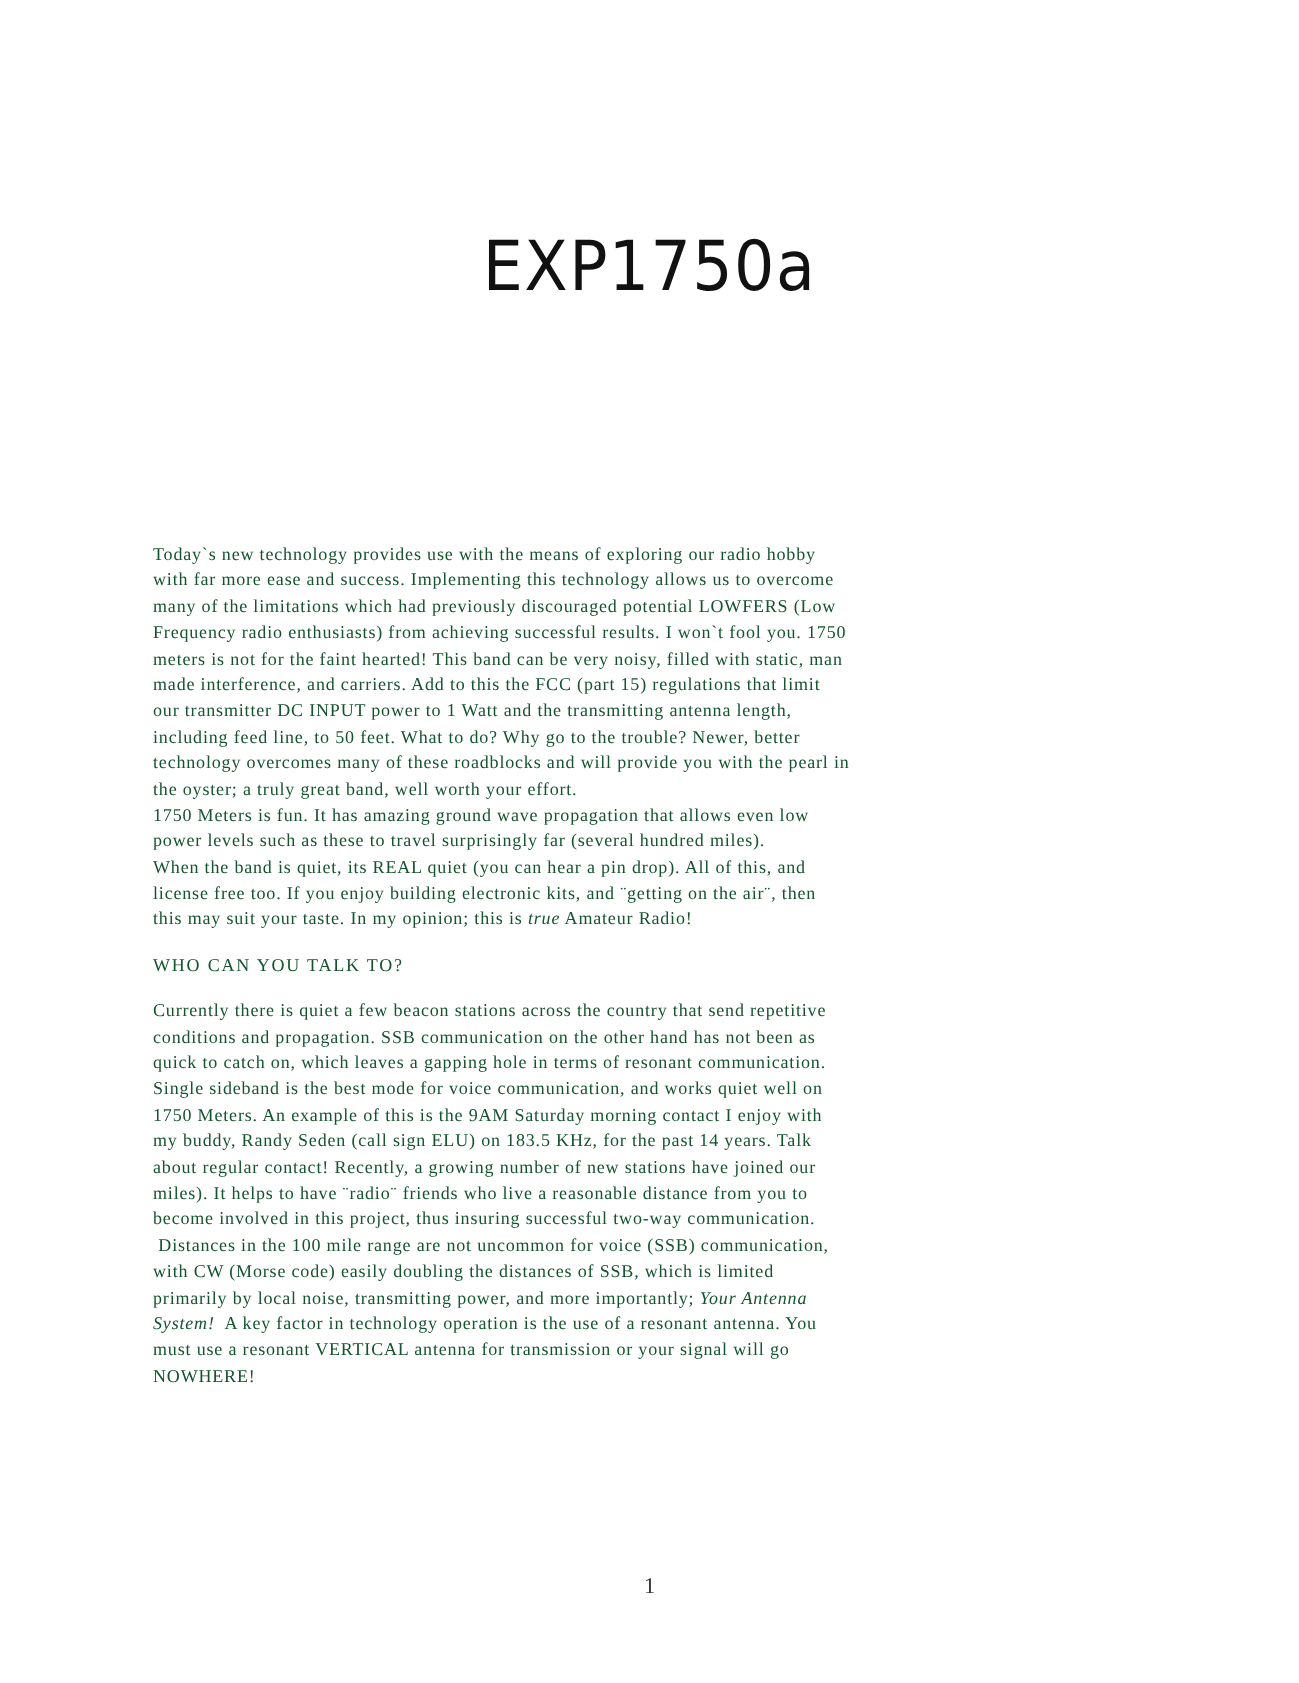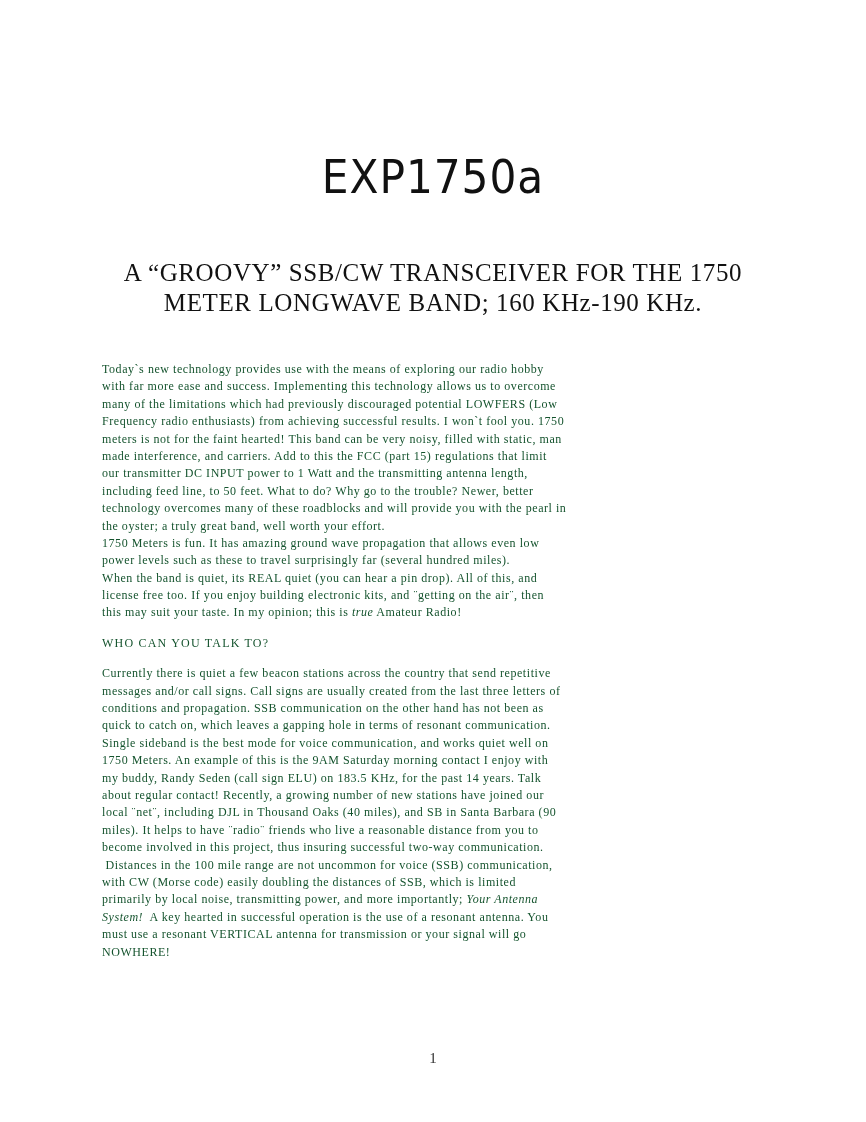--- a/index.html
+++ b/index.html
@@ -30,24 +30,20 @@
       font-family: "Liberation Serif", serif; font-size: 15px; color: #333;
     }
   </style>
 </head>
 <body>
 
 <div class="page">
 
   <div class="title">EXP1750a</div>
 
-  <div class="subtitle">
-    <div>A “GROOVY” SSB/CW TRANSCEIVER FOR THE 1750</div>
-    <div>METER LONGWAVE BAND; 160 KHz-190 KHz.</div>
-  </div>
 
   <div class="body">
     <div>
       <div class="line">Today`s new technology provides use with the means of exploring our radio hobby</div>
       <div class="line">with far more ease and success.  Implementing this technology allows us to overcome</div>
       <div class="line">many of the limitations which had previously discouraged potential LOWFERS (Low</div>
       <div class="line">Frequency radio enthusiasts) from achieving successful results. I won`t fool you. 1750</div>
       <div class="line">meters is not for the faint hearted! This band can be very noisy, filled with static, man</div>
       <div class="line">made interference, and carriers. Add to this the FCC (part 15) regulations that limit</div>
       <div class="line">our transmitter DC INPUT power to 1 Watt and the transmitting antenna length,</div>
@@ -60,33 +56,31 @@
       <div class="line">license free too. If you enjoy building electronic kits, and ¨getting on the air¨, then</div>
       <div class="line"><span>this may suit your taste. In my opinion; this is </span><em>true</em><span> Amateur Radio!</span></div>
     </div>
 
     <div class="gap"></div>
     <div class="heading">WHO CAN YOU TALK TO?</div>
     <div class="gap"></div>
 
     <div>
       <div class="line">Currently there is quiet a few beacon stations across the country that send repetitive</div>
-      <div class="line">messages and/or call signs. Call signs are usually created from the last three letters of</div>
       <div class="line">conditions and propagation. SSB communication on the other hand has not been as</div>
       <div class="line">quick to catch on, which leaves a gapping hole in terms of resonant communication.</div>
       <div class="line">Single sideband is the best mode for voice communication, and works quiet well on</div>
       <div class="line">1750 Meters. An example of this is the 9AM Saturday morning contact I enjoy with</div>
       <div class="line">my buddy, Randy Seden (call sign ELU) on 183.5 KHz, for the past 14 years. Talk</div>
       <div class="line">about regular contact! Recently, a growing number of new stations have joined our</div>
-      <div class="line">local ¨net¨, including DJL in Thousand Oaks (40 miles), and SB in Santa Barbara (90</div>
       <div class="line">miles). It helps to have  ¨radio¨ friends who live a reasonable distance from you to</div>
       <div class="line">become involved in this project, thus insuring successful two-way communication.</div>
       <div class="line" style="white-space:pre;"> Distances in the 100 mile range are not uncommon for voice (SSB) communication,</div>
       <div class="line">with CW (Morse code) easily doubling the distances of SSB, which is limited</div>
       <div class="line"><span>primarily by local noise, transmitting power, and more importantly; </span><em>Your Antenna</em></div>
-      <div class="line" style="white-space:pre;"><em>System!</em><span>  A key hearted in successful operation is the use of a resonant antenna. You</span></div>
+      <div class="line" style="white-space:pre;"><em>System!</em><span>  A key factor in technology operation is the use of a resonant antenna. You</span></div>
       <div class="line">must use a resonant VERTICAL antenna for transmission or your signal will go</div>
       <div class="line">NOWHERE!</div>
     </div>
   </div>
 
   <div class="page-number">1</div>
 </div>
 
 </body></html>

